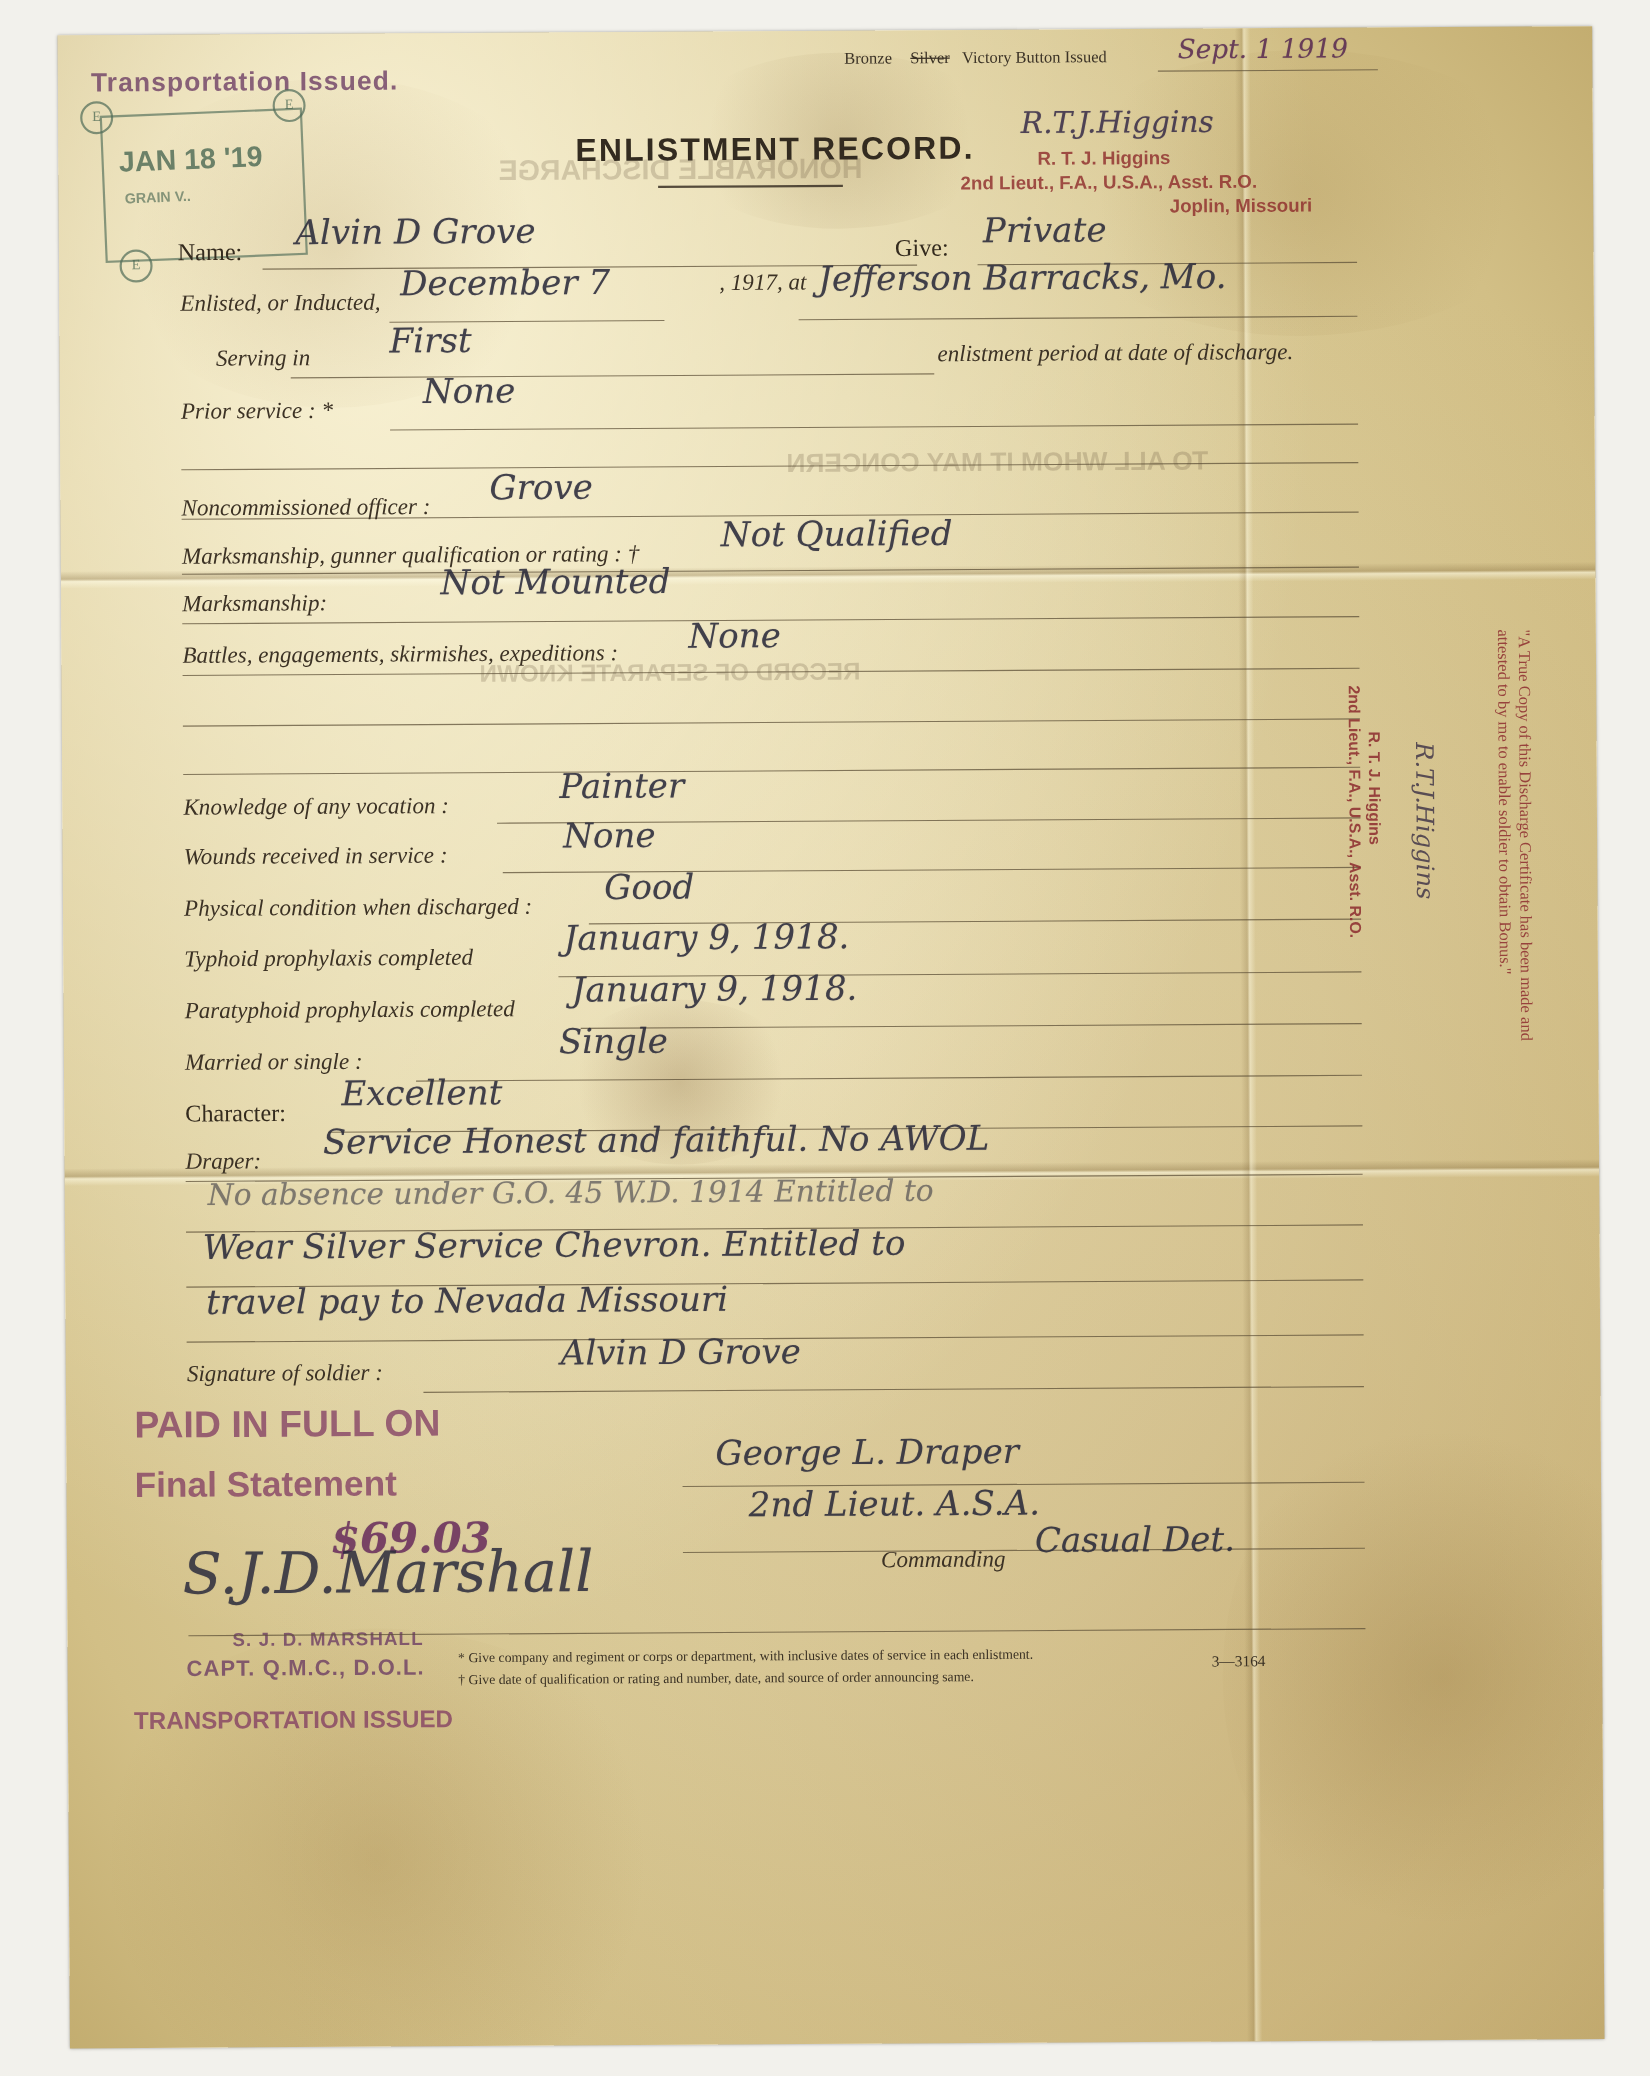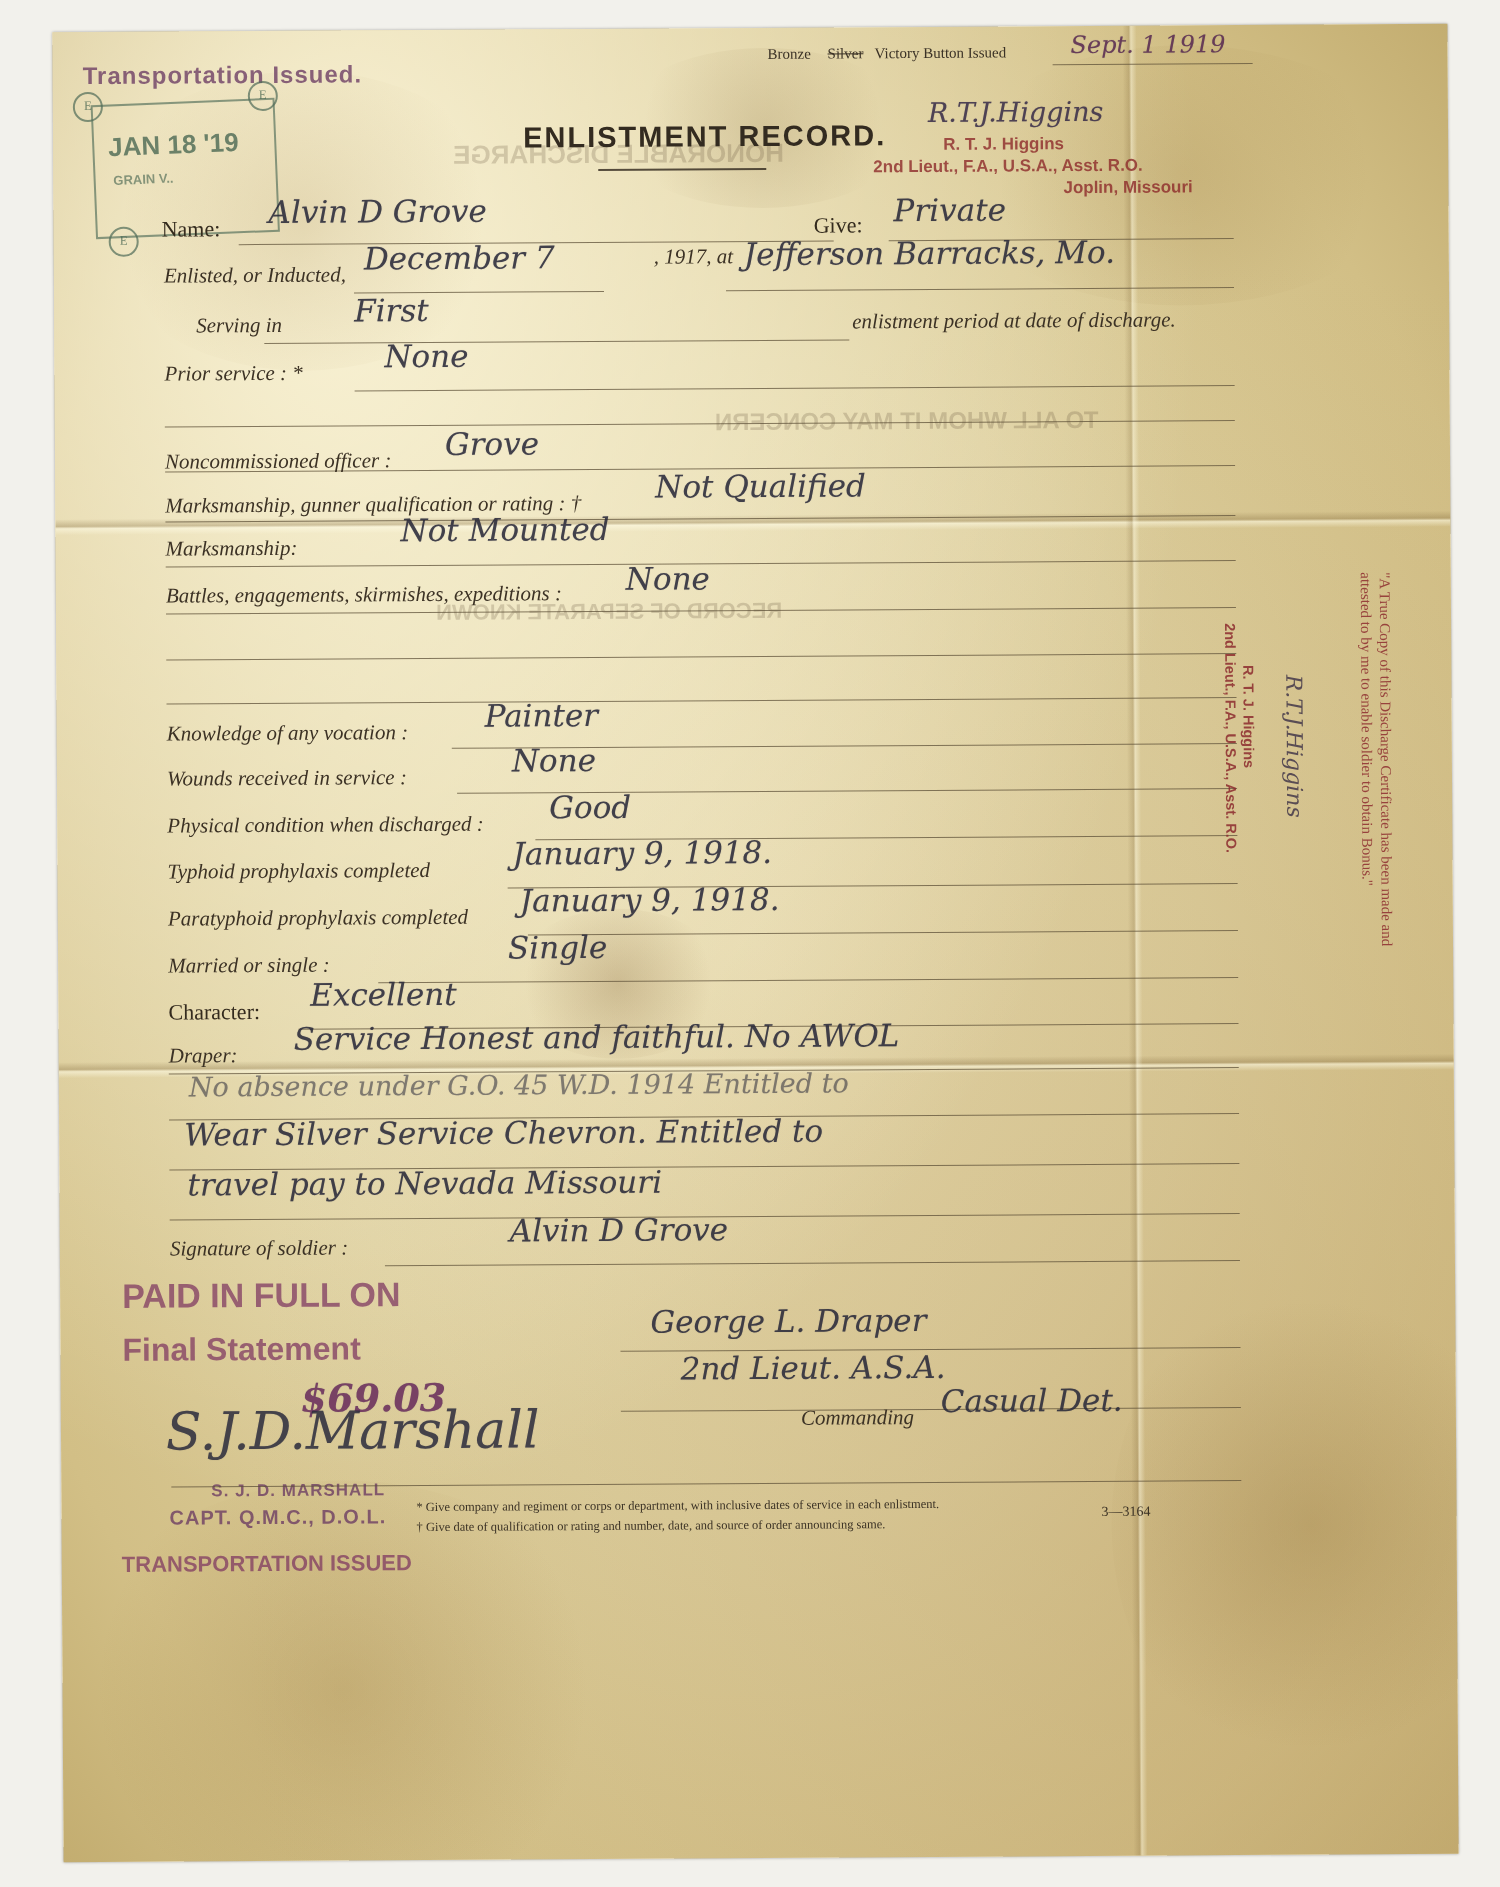--- a/index.html
+++ b/index.html
@@ -281,21 +281,21 @@
 
     <div class="printed label" style="left:110px; top:552px;">Battles, engagements, skirmishes, expeditions :</div>
     <div class="rule" style="left:110px; top:582px; width:1070px;"></div>
     <div class="hand hand-lg" style="left:570px; top:532px;">None</div>
 
     <div class="rule" style="left:110px; top:628px; width:1070px;"></div>
     <div class="rule" style="left:110px; top:672px; width:1070px;"></div>
 
     <div class="printed label" style="left:110px; top:690px;">Knowledge of any vocation :</div>
     <div class="rule" style="left:395px; top:718px; width:785px;"></div>
-    <div class="hand hand-lg" style="left:428px; top:668px;text-align:center;">Painter</div>
+    <div class="hand hand-lg" style="left:452px; top:668px;text-align:center;">Painter</div>
 
     <div class="printed label" style="left:110px; top:735px;">Wounds received in service :</div>
     <div class="rule" style="left:400px; top:763px; width:780px;"></div>
     <div class="hand hand-lg" style="left:455px; top:713px;">None</div>
 
     <div class="printed label" style="left:110px; top:782px;">Physical condition when discharged :</div>
     <div class="rule" style="left:478px; top:810px; width:702px;"></div>
     <div class="hand hand-lg" style="left:492px; top:760px;">Good</div>
 
     <div class="printed label" style="left:110px; top:828px;">Typhoid prophylaxis completed</div>

